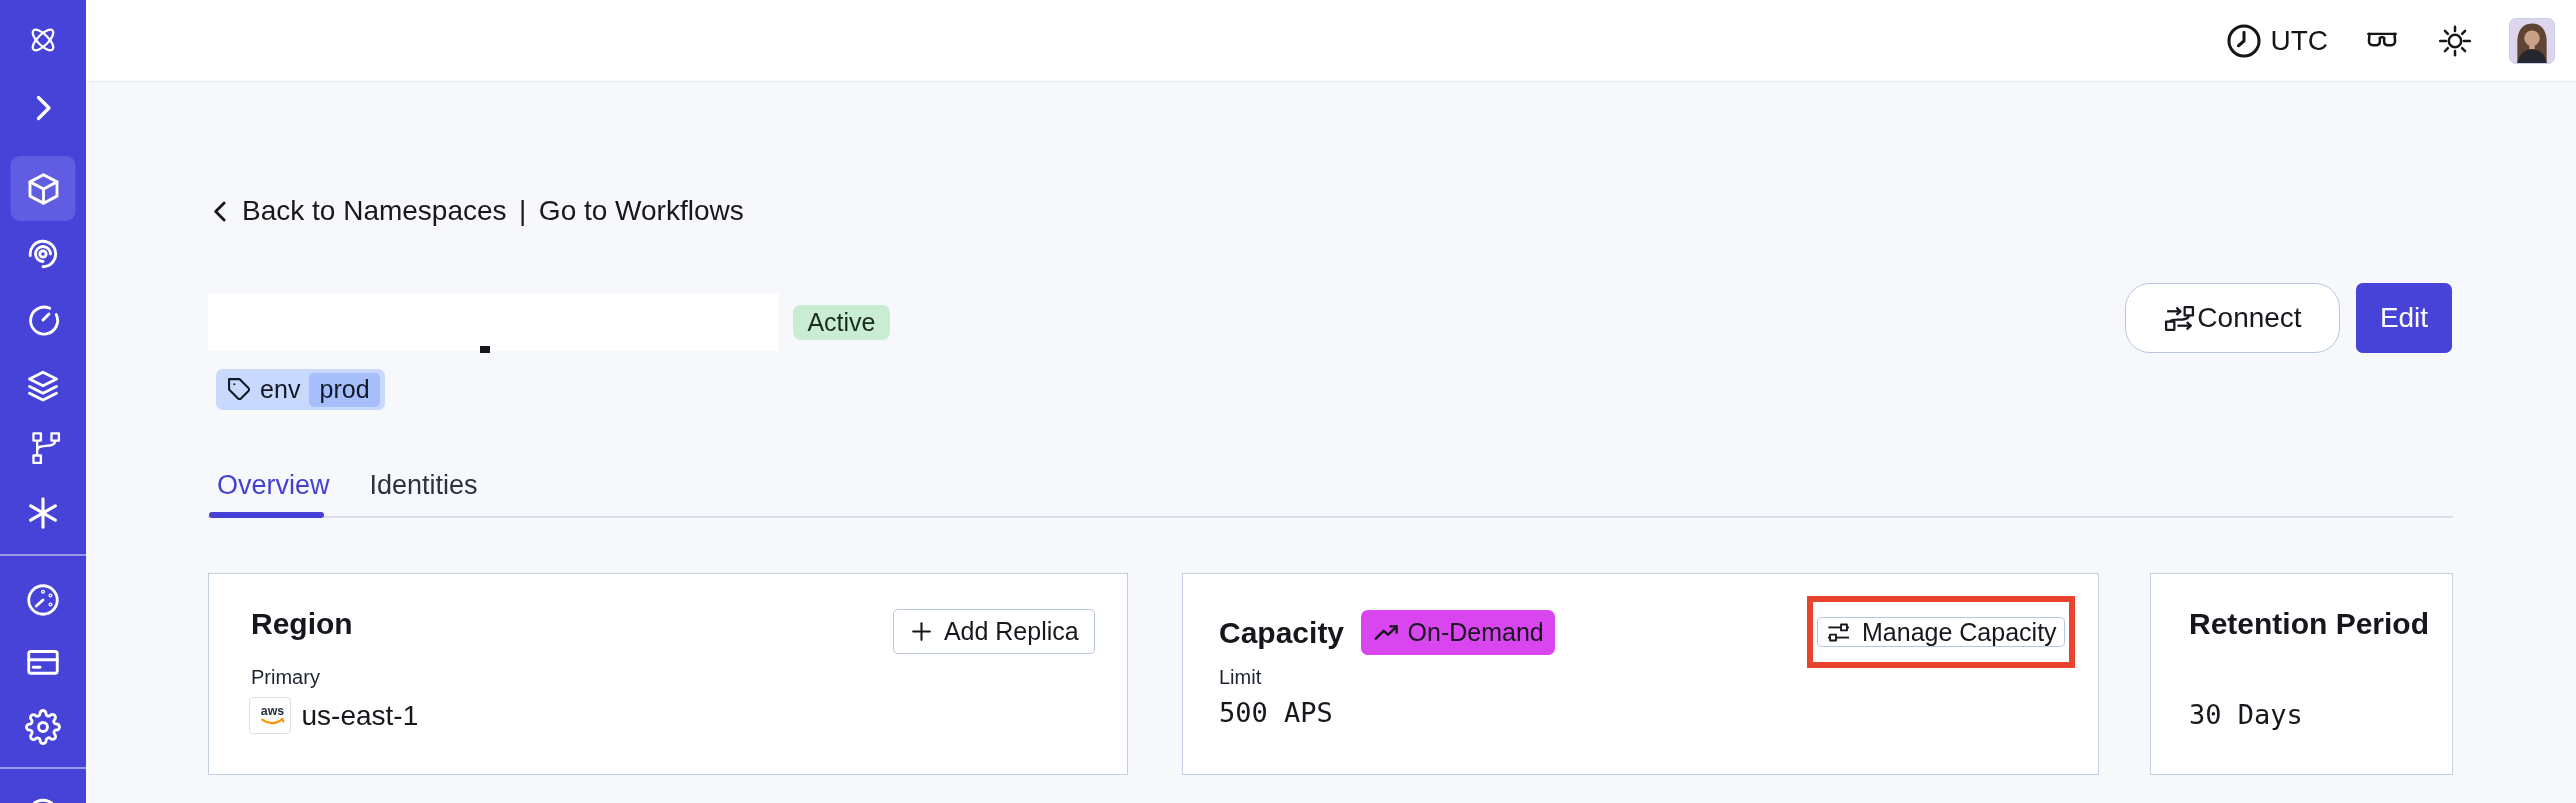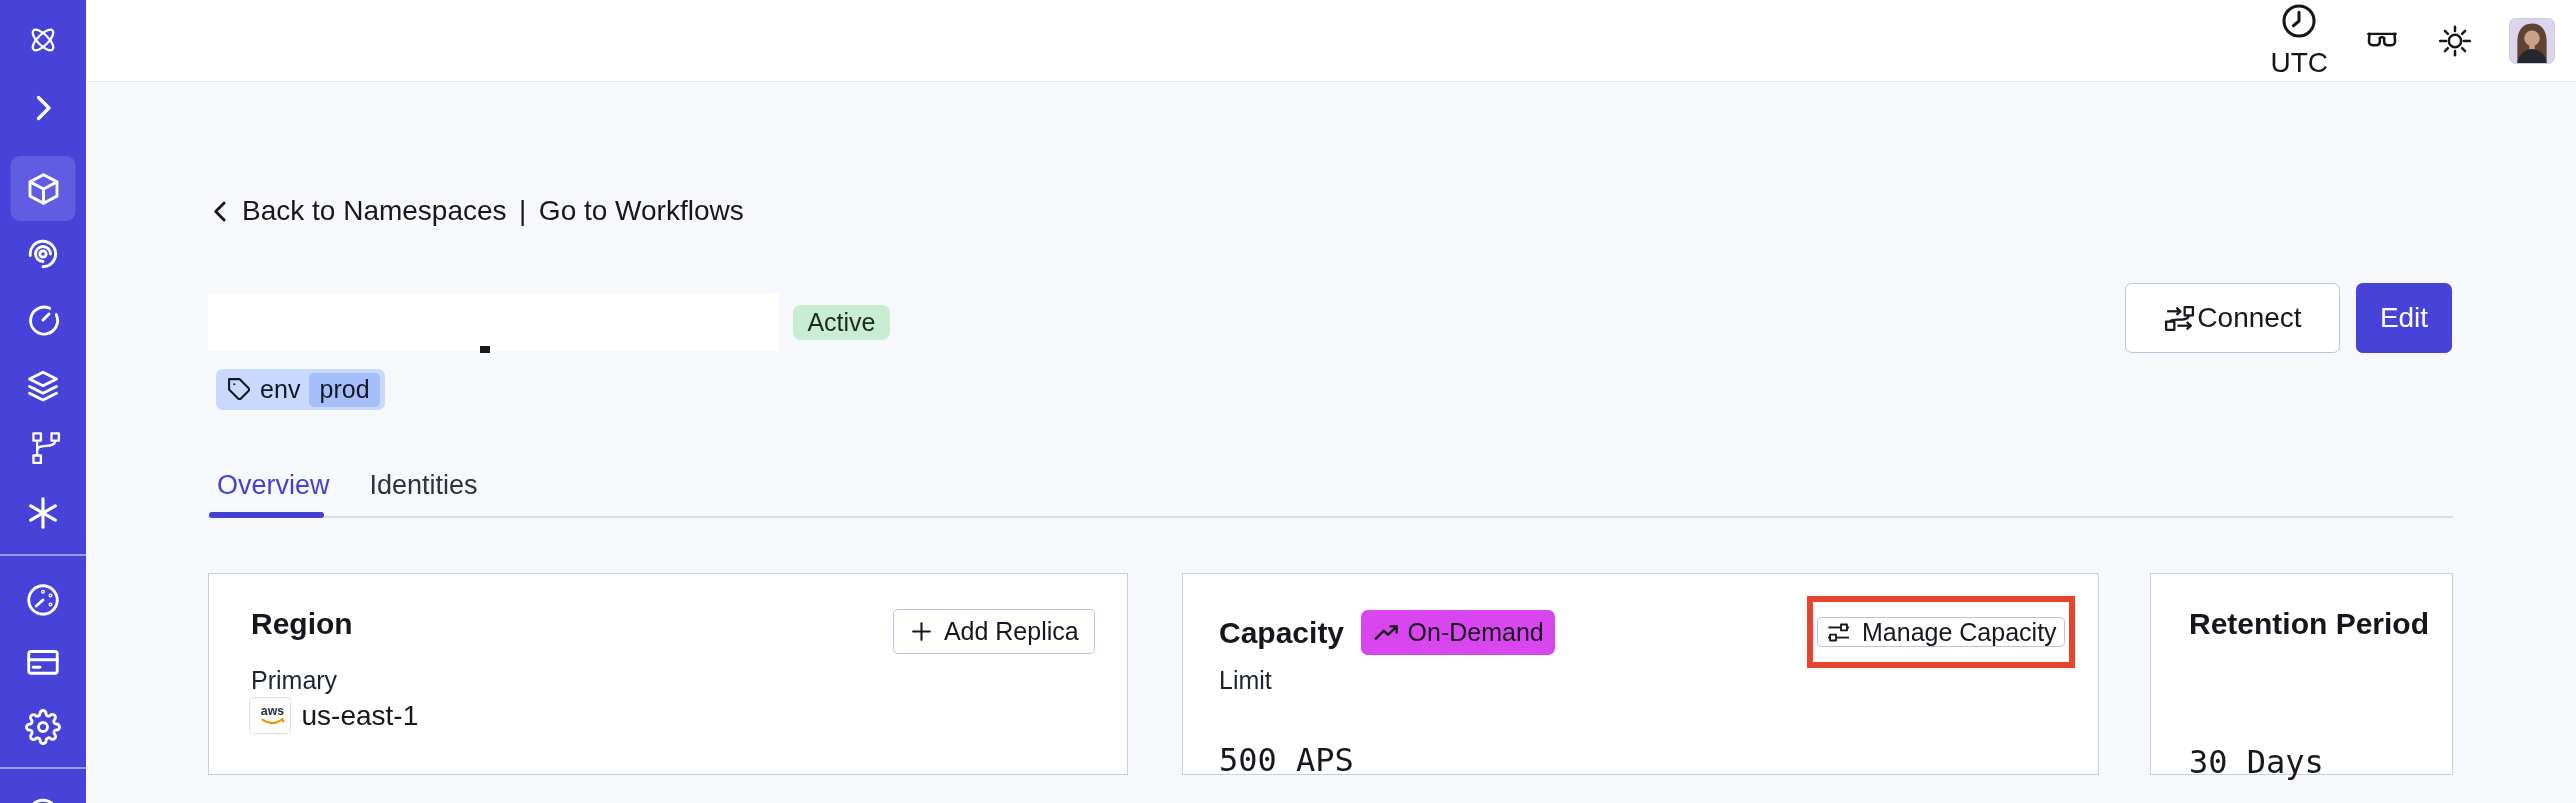--- a/index.html
+++ b/index.html
@@ -1,21 +1,21 @@
 <!DOCTYPE html>
 <html><head>
 <meta charset="utf-8">
 <style>
   * { margin:0; padding:0; box-sizing:border-box; }
   html,body { width:2576px; height:804px; background:#f7f8fc; font-family:"Liberation Sans", sans-serif; color:#17171d; }
   .screen { position:relative; width:2576px; height:804px; overflow:hidden; background:#f7f8fc; }
 
   
   .topbar { position:absolute; left:86px; top:0; width:2490px; height:82px; background:#ffffff; border-bottom:1.9px solid #e5e9f1; display:flex; align-items:center; justify-content:flex-end; padding-right:21px; gap:35px; }
-  .tz-group { display:flex; align-items:center; gap:7.7px;flex-direction:column; }
+  .tz-group { display:flex; align-items:center; gap:7.7px; }
   .tz-label { font-size:28px; color:#15151a; }
   .tbicon { width:38px; height:38px; color:#15151a; cursor:pointer; }
   .avatar { width:46px; height:46px; border-radius:6.7px; border:1.9px solid #c9d0e6; overflow:hidden; background:#ddd4ee; cursor:pointer; }
 
   
   .sidebar { position:absolute; left:0; top:0; width:86px; height:804px; background:#4843d8; overflow:hidden; z-index:5; }
   .side-item { position:absolute; left:50%; transform:translateX(-50%); width:54px; height:54px; display:flex; align-items:center; justify-content:center; color:#ffffff; cursor:pointer; }
   .side-item.active { width:65px; height:65px; background:#615de2; border-radius:9.6px; }
   .side-item svg { width:36px; height:36px; }
   .side-div { position:absolute; left:0; width:86px; height:1.9px; background:rgba(255,255,255,0.45); }
@@ -30,37 +30,37 @@
   .name-remnant { position:absolute; left:480px; top:346px; width:9.6px; height:6.7px; background:#17171d; }
   .status-badge { position:absolute; left:793px; top:305px; height:35px; padding:0 14.4px; background:#c9edd3; border-radius:7.7px; display:flex; align-items:center; font-size:25px; color:#1c2b21; }
   .tag-pill { position:absolute; left:216px; top:369px; height:41px; background:#c9d9fd; border-radius:6.7px; display:flex; align-items:center; gap:8.6px; padding:0 4.8px 0 10.5px; }
   .tag-pill svg { width:25px; height:25px; color:#111827; }
   .tag-key { font-size:25px; color:#111827; }
   .tag-val { height:34px; background:#a6befa; border-radius:4.8px; padding:0 10.5px; display:flex; align-items:center; font-size:25px; color:#111827; }
 
   
   .btn { display:flex; align-items:center; justify-content:center; background:#ffffff; border:1.9px solid #b9c4dd; border-radius:6.7px; cursor:pointer; color:#17171d; }
   .btn svg { color:#17171d; }
-  .connect-btn { position:absolute; left:2125px; top:283px; width:215px; height:70px; gap:1px; font-size:28px; }
+  .connect-btn { position:absolute; left:2125px; top:283px; width:215px; height:70px; gap:1px; font-size:28px;border-radius:25px; }
   .connect-btn svg { width:33px; height:33px; }
   .edit-btn { position:absolute; left:2356px; top:283px; width:96px; height:70px; background:#4843d8; border:none; border-radius:6.7px; color:#ffffff; font-size:28px; display:flex; align-items:center; justify-content:center; cursor:pointer; }
 
   
   .tabs { position:absolute; left:217px; top:470px; display:flex; gap:40px; }
   .tab { font-size:27px; cursor:pointer; }
   .tab.active { color:#4440d4; font-weight:500; }
   .tab.inactive { color:#2e3240; }
   .tab-underline { position:absolute; left:209px; top:512px; width:115px; height:5.8px; background:#4440d4; border-radius:2.9px; z-index:2; }
   .tab-divider { position:absolute; left:208px; top:516px; width:2245px; height:1.9px; background:#d9deea; }
 
   
   .card { position:absolute; top:573px; height:202px; background:#ffffff; border:1.9px solid #c5cfe2; border-radius:0; }
   .card-title { position:absolute; font-size:30px; font-weight:600; color:#16161d; }
-  .card-label { position:absolute; font-size:25px; color:#1d2330; }
-  .card-value-mono { position:absolute; font-size:32px; font-family:"DejaVu Sans Mono", monospace; color:#17171d;margin-top:44px; }
+  .card-label { position:absolute; font-size:20px; color:#1d2330; }
+  .card-value-mono { position:absolute; font-size:27px; font-family:"DejaVu Sans Mono", monospace; color:#17171d; }
   .small-btn { position:absolute; display:flex; align-items:center; background:#ffffff; border:1.9px solid #b9c4dd; border-radius:4.8px; font-size:25px; color:#17171d; cursor:pointer; }
   .ondemand-badge { display:flex; align-items:center; gap:7.7px; height:45px; padding:0 11.5px; background:#d946ef; border-radius:6.7px; font-size:25px; color:#17171d;justify-content:space-between; }
   .ondemand-badge svg { width:27px; height:27px; color:#17171d; }
   .title-row { position:absolute; left:36px; top:36px; display:flex; align-items:center; gap:17.3px; }
   .title-row .card-title { position:static; }
   .red-highlight { position:absolute; left:624px; top:22px; width:268px; height:72px; border:6.7px solid #e8432d; display:flex; align-items:center; justify-content:center; }
   .value-row { position:absolute; left:40px; top:123px; display:flex; align-items:center; gap:10.5px; }
   .aws-chip { width:42px; height:37px; background:#ffffff; border:1.9px solid #d9dee9; border-radius:3.8px; display:flex; align-items:center; justify-content:flex-end; }
   .region-value { font-size:28px; color:#16161d; }
 </style>

